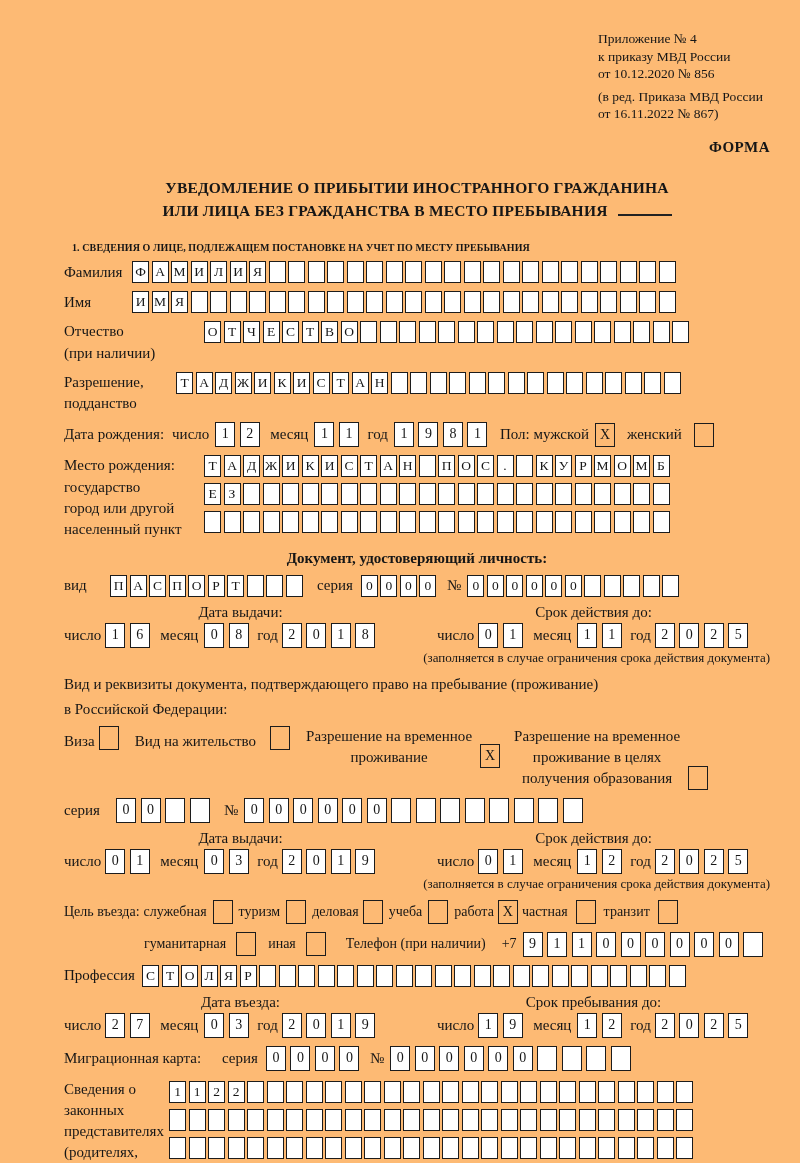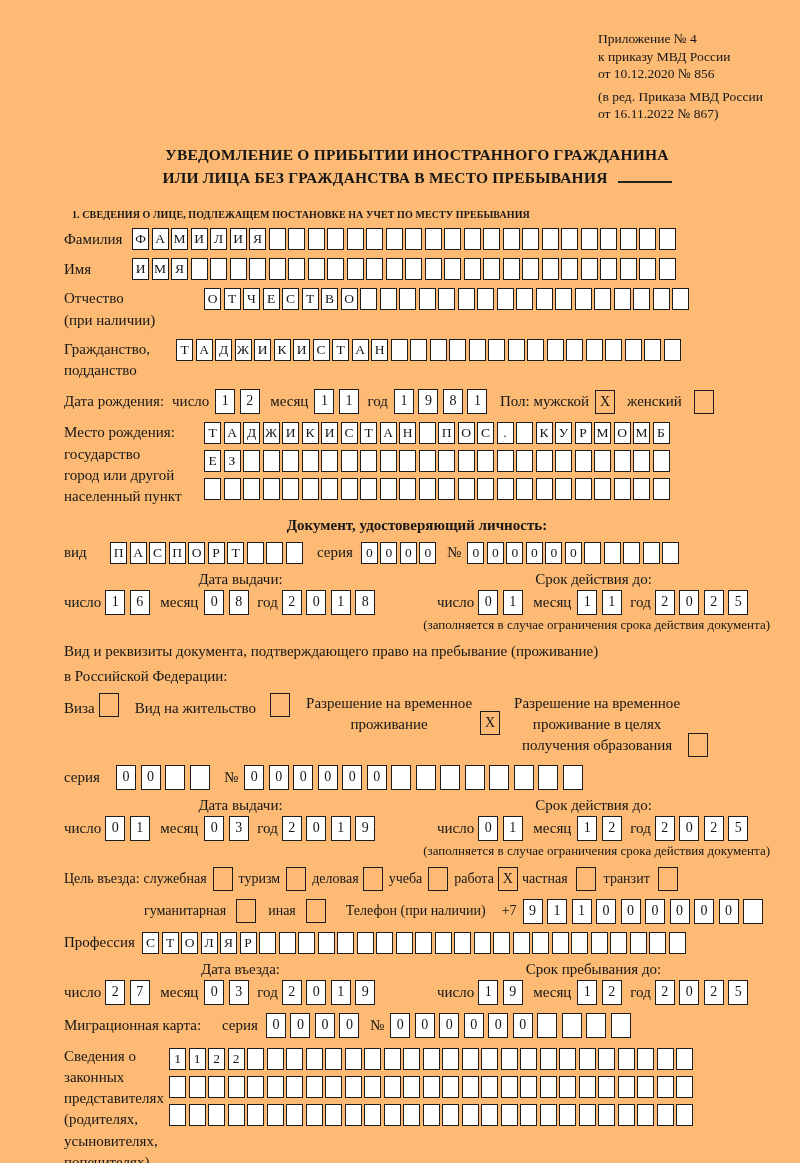--- a/index.html
+++ b/index.html
@@ -56,20 +56,21 @@
 <div class="page">
 
   <div class="appendix">
     <div>Приложение № 4</div>
     <div>к приказу МВД России</div>
     <div>от 10.12.2020 № 856</div>
     <div class="gap">(в ред. Приказа МВД России</div>
     <div>от 16.11.2022 № 867)</div>
   </div>
 
+  <div class="form-word">ФОРМА</div>
 
   <div class="title">
     <div>УВЕДОМЛЕНИЕ О ПРИБЫТИИ ИНОСТРАННОГО ГРАЖДАНИНА</div>
     <div><span>ИЛИ ЛИЦА БЕЗ ГРАЖДАНСТВА В МЕСТО ПРЕБЫВАНИЯ</span><span class="blank-line"></span></div>
   </div>
 
   <div class="sec-heading">1. СВЕДЕНИЯ О ЛИЦЕ, ПОДЛЕЖАЩЕМ ПОСТАНОВКЕ НА УЧЕТ ПО МЕСТУ ПРЕБЫВАНИЯ</div>
 
   <div class="row">
     <span class="lbl w68">Фамилия</span>
@@ -165,21 +166,21 @@
         <span class="cell"></span>
         <span class="cell"></span>
         <span class="cell"></span>
         <span class="cell"></span>
         <span class="cell"></span>
         <span class="cell"></span>
       </span>
   </div>
 
   <div class="row start">
-    <span class="lbl ml w112">Гражданство,
+    <span class="lbl ml w112">Разрешение,
 подданство</span>
     <span class="cells">
         <span class="cell">Т</span>
         <span class="cell">А</span>
         <span class="cell">Д</span>
         <span class="cell">Ж</span>
         <span class="cell">И</span>
         <span class="cell">К</span>
         <span class="cell">И</span>
         <span class="cell">С</span>

